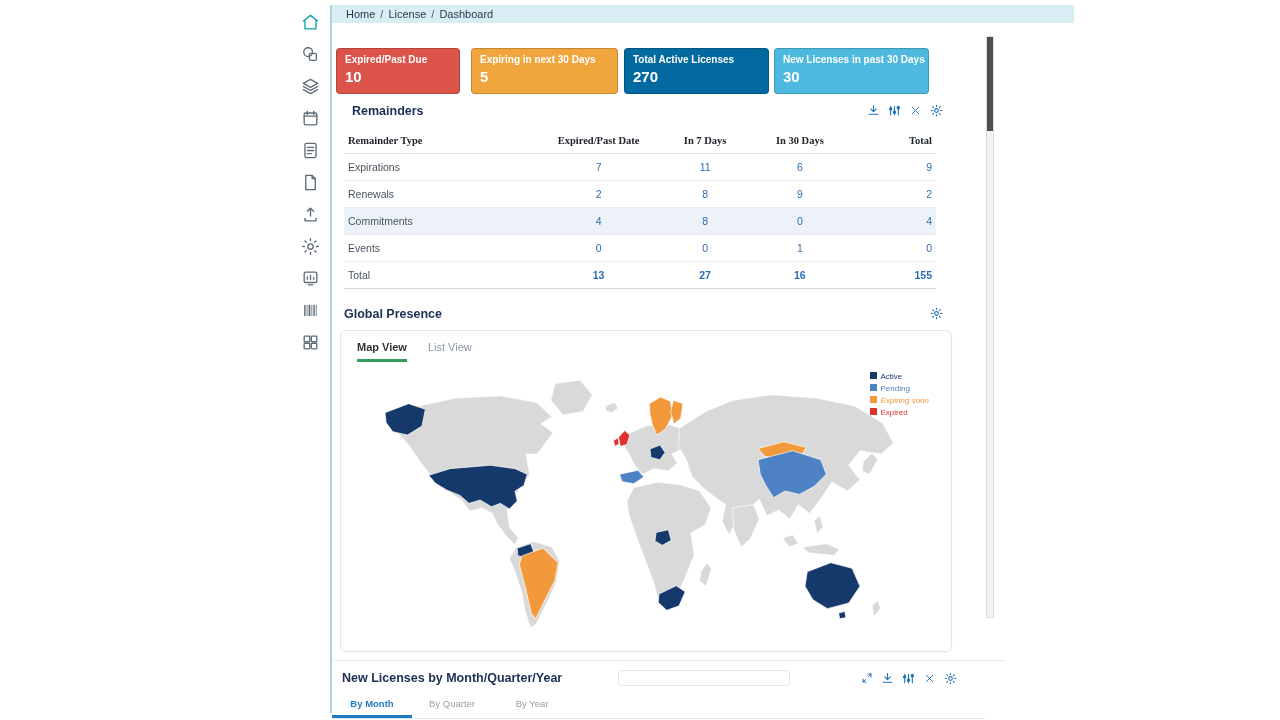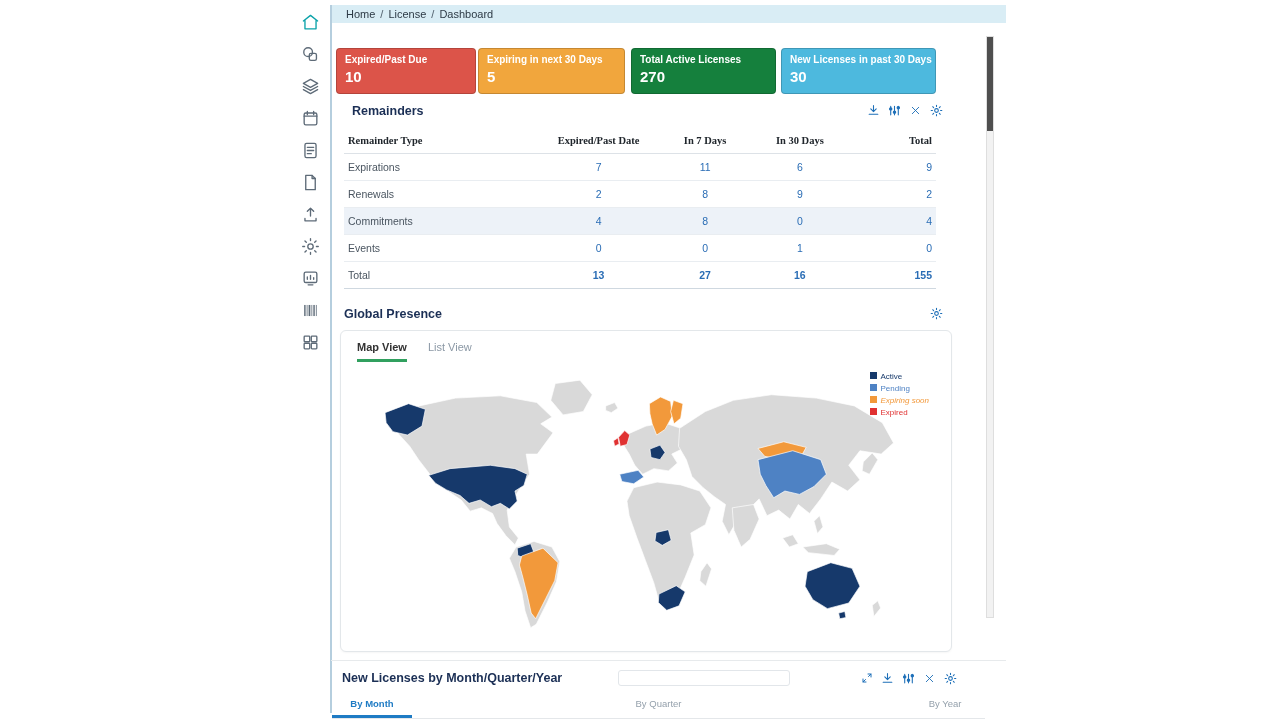--- a/index.html
+++ b/index.html
@@ -8,32 +8,32 @@
 
   
   .sidebar{position:absolute;left:290px;top:0;width:40px;height:720px;background:#fff;
            display:flex;flex-direction:column;align-items:center;padding-top:13px;gap:13px;box-sizing:border-box;}
   .side-ic{width:19px;height:19px;display:flex;align-items:center;justify-content:center;cursor:pointer;}
   .icn{stroke:#5e6b78;fill:none;stroke-width:1.7;stroke-linecap:round;stroke-linejoin:round;}
   .icn-teal{stroke:#0aa2a9;}
 
   
   .vdivider{position:absolute;left:330px;top:5px;width:2px;height:708px;background:#b5cede;}
-  .breadcrumb{position:absolute;left:332px;top:5px;width:674px;height:18px;background:#d9edf5;
+  .breadcrumb{position:absolute;left:332px;top:5px;width:742px;height:18px;background:#d9edf5;
               font-size:11px;line-height:18px;padding-left:14px;box-sizing:border-box;color:#2d3a45;}
   .breadcrumb a{color:#2d3a45;text-decoration:none;cursor:pointer;}
   .crumb-sep{margin:0 5px;color:#51606c;}
 
   
   .cards{position:absolute;left:336px;top:48px;display:flex;}
   .card{height:46px;border-radius:4px;border:1px solid rgba(0,0,0,.18);box-sizing:border-box;
         color:#fff;padding:5px 8px;cursor:pointer;}
   .card .lbl{font-size:10px;font-weight:bold;white-space:nowrap;}
   .card .val{font-size:15px;font-weight:bold;margin-top:3px;}
-  .card1{width:140px;margin-right:2px;}
+  .card1{width:124px;margin-right:11px;}
   .card2{width:147px;margin-right:6px;}
   .card3{width:145px;margin-right:5px;}
   .card4{width:155px;}
 
   
   .sect-head{position:absolute;display:flex;align-items:center;justify-content:space-between;}
   .sect-title{font-size:12.5px;font-weight:bold;color:#1b2f55;}
   .tbar{display:flex;align-items:center;gap:6px;}
   .tbtn{width:15px;height:15px;display:flex;align-items:center;justify-content:center;cursor:pointer;background:none;border:none;padding:0;}
   .ticn{stroke:#1d6fb8;fill:none;stroke-width:2;stroke-linecap:round;stroke-linejoin:round;}
@@ -69,21 +69,21 @@
   .legend{position:absolute;right:22px;top:6px;display:flex;flex-direction:column;gap:3px;}
   .leg-item{display:flex;gap:4px;font-size:8px;}
   .leg-sw{width:7px;height:7px;display:inline-block;}
 
   
   .hline-bottom{position:absolute;left:331px;top:660px;width:675px;height:1px;background:#e7eaec;}
   .bot-head{position:absolute;left:336px;top:670px;width:616px;display:flex;align-items:center;padding-left:6px;}
   .bot-title{font-size:12.5px;font-weight:bold;color:#1b2f55;white-space:nowrap;}
   .bot-box{width:170px;height:14px;border:1px solid #e2e6ea;border-radius:3px;margin-left:56px;}
   .bot-tbar{margin-left:auto;display:flex;align-items:center;gap:6px;}
-  .btabs{position:absolute;left:332px;top:692px;width:653px;display:flex;border-bottom:1px solid #e4e7ea;font-size:9.5px;justify-content:space-between;}
+  .btabs{position:absolute;left:332px;top:692px;width:653px;display:flex;border-bottom:1px solid #e4e7ea;font-size:9.5px;}
   .btab{width:80px;text-align:center;padding:6px 0;color:#95a1ac;cursor:pointer;box-sizing:border-box;}
   .btab.active{color:#1e7bc4;font-weight:bold;border-bottom:3px solid #1e7bc4;}
 
   
   .sb-track{position:absolute;left:986px;top:36px;width:8px;height:582px;background:#f2f2f2;border:1px solid #dedede;box-sizing:border-box;cursor:pointer;}
   .sb-thumb{position:absolute;left:0;top:0;width:100%;height:94px;background:#4f4f4f;cursor:grab;}
 </style>
 </head>
 <body>
 
@@ -174,21 +174,21 @@
 
   <div class="cards">
     <div class="card card1" style="background-color: rgb(220, 84, 73);">
       <div class="lbl">Expired/Past Due</div>
       <div class="val">10</div>
     </div>
     <div class="card card2" style="background-color: rgb(241, 166, 61);">
       <div class="lbl">Expiring in next 30 Days</div>
       <div class="val">5</div>
     </div>
-    <div class="card card3" style="background-color: #15803d;">
+    <div class="card card3" style="background-color: #0369a1;">
       <div class="lbl">Total Active Licenses</div>
       <div class="val">270</div>
     </div>
     <div class="card card4" style="background-color: rgb(77, 185, 222);">
       <div class="lbl">New Licenses in past 30 Days</div>
       <div class="val">30</div>
     </div>
   </div>
 
   <div class="sect-head" style="left:352px;top:103px;width:592px;text-align:center;">

